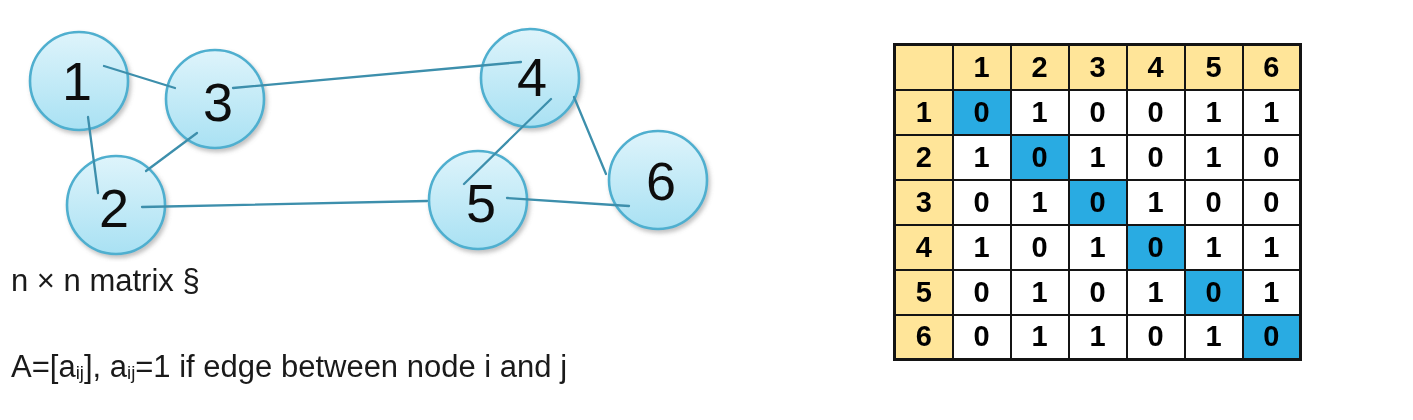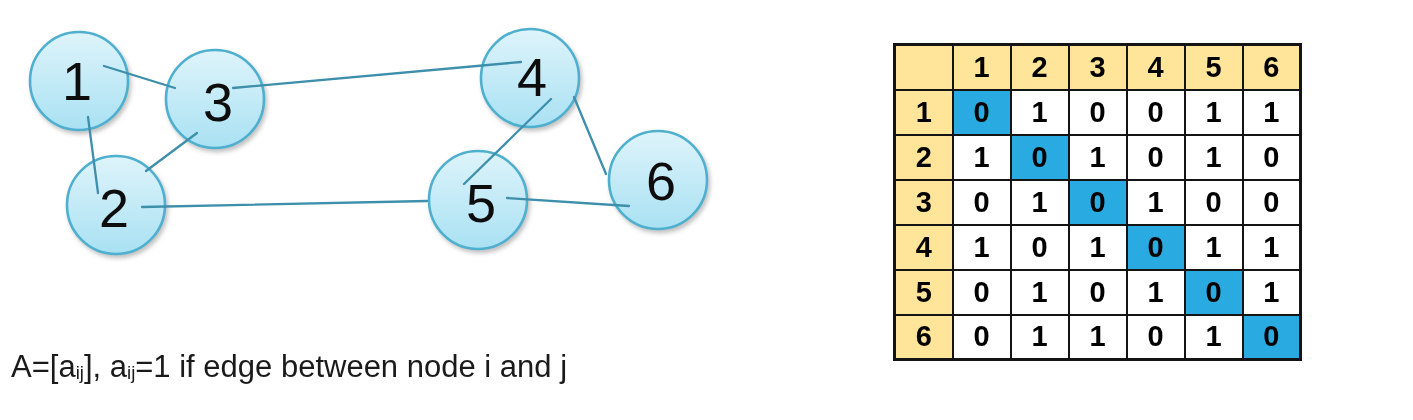--- a/index.html
+++ b/index.html
@@ -139,20 +139,21 @@
       <line class="edge" x1="88" y1="117" x2="98" y2="193"></line>
       <line class="edge" x1="146" y1="171" x2="197" y2="133"></line>
       <line class="edge" x1="233" y1="88" x2="521" y2="62"></line>
       <line class="edge" x1="142" y1="207" x2="427" y2="201"></line>
       <line class="edge" x1="551" y1="99" x2="464" y2="184"></line>
       <line class="edge" x1="574" y1="97" x2="606" y2="174"></line>
       <line class="edge" x1="507" y1="198" x2="629" y2="206"></line>
     </g>
   </svg>
 
+  <div class="caption-1">n × n matrix §</div>
 
   <div class="caption-2"><span>A=[a</span><sub>ij</sub><span>], a</span><sub>ij</sub><span>=1 if edge between node i and j</span></div>
 
   <table class="adj">
     <tbody>
         <tr>
       <th class="hdr"></th>
       <th class="hdr">1</th>
       <th class="hdr">2</th>
       <th class="hdr">3</th>

